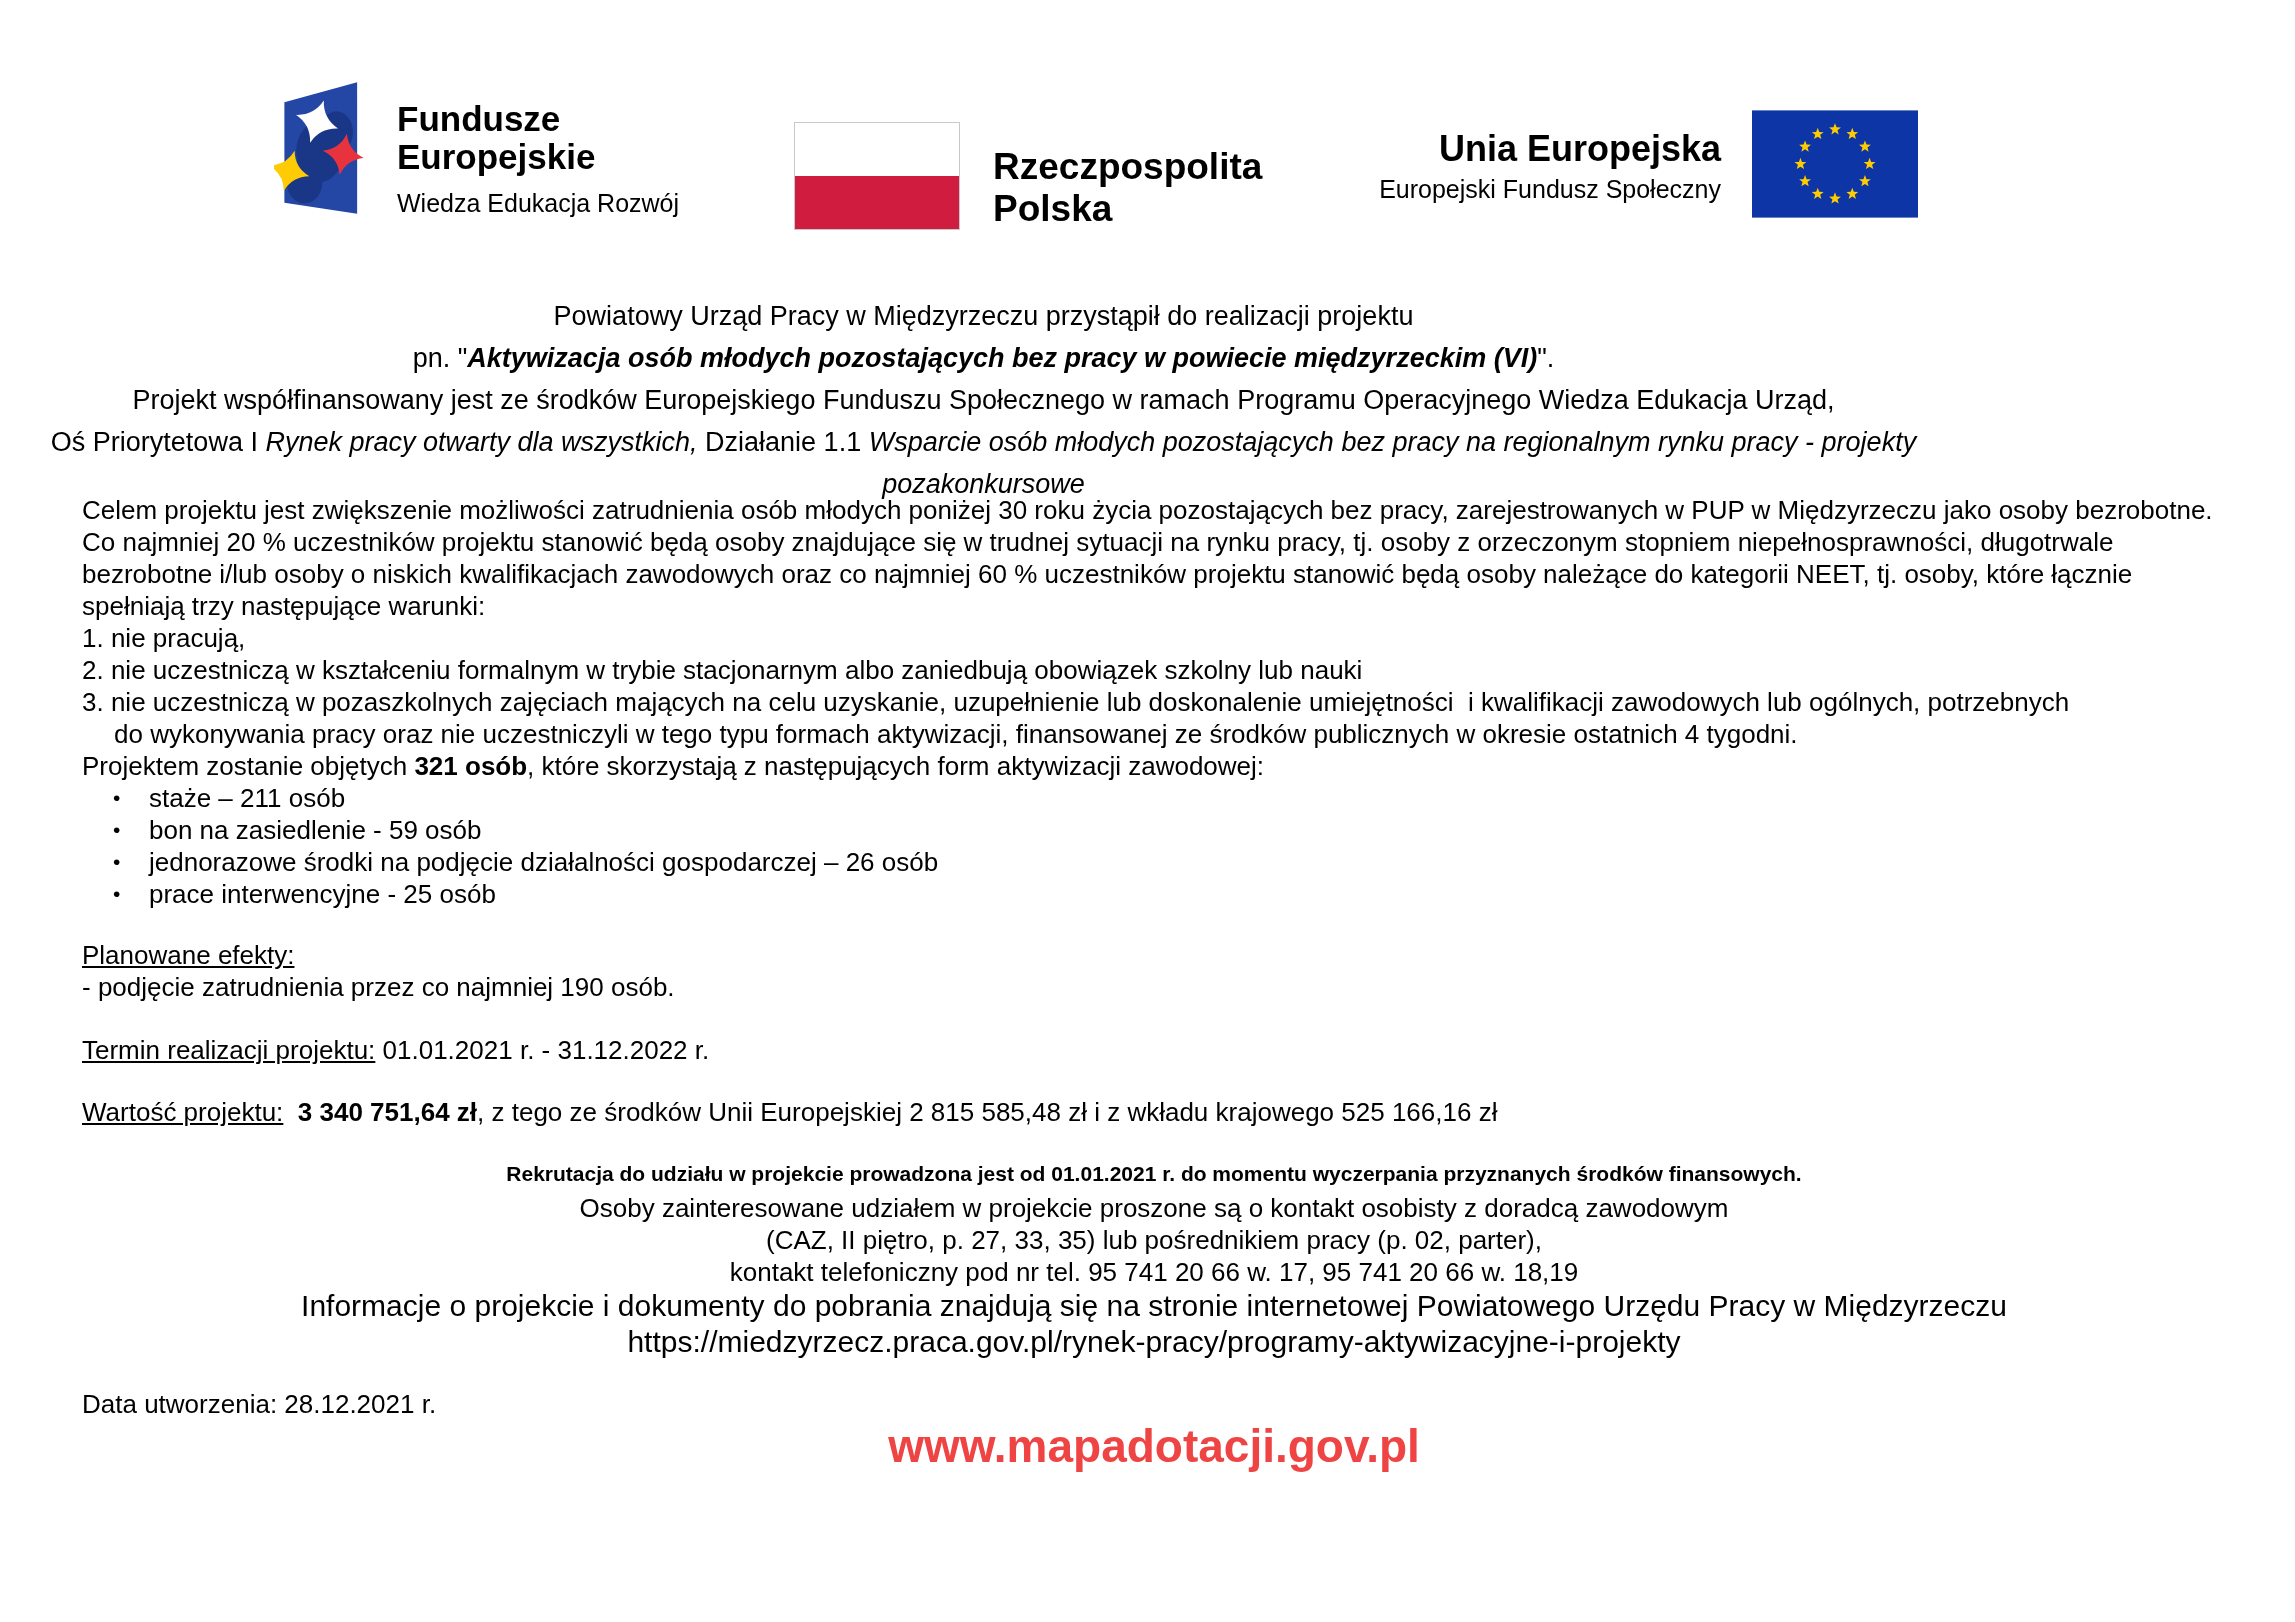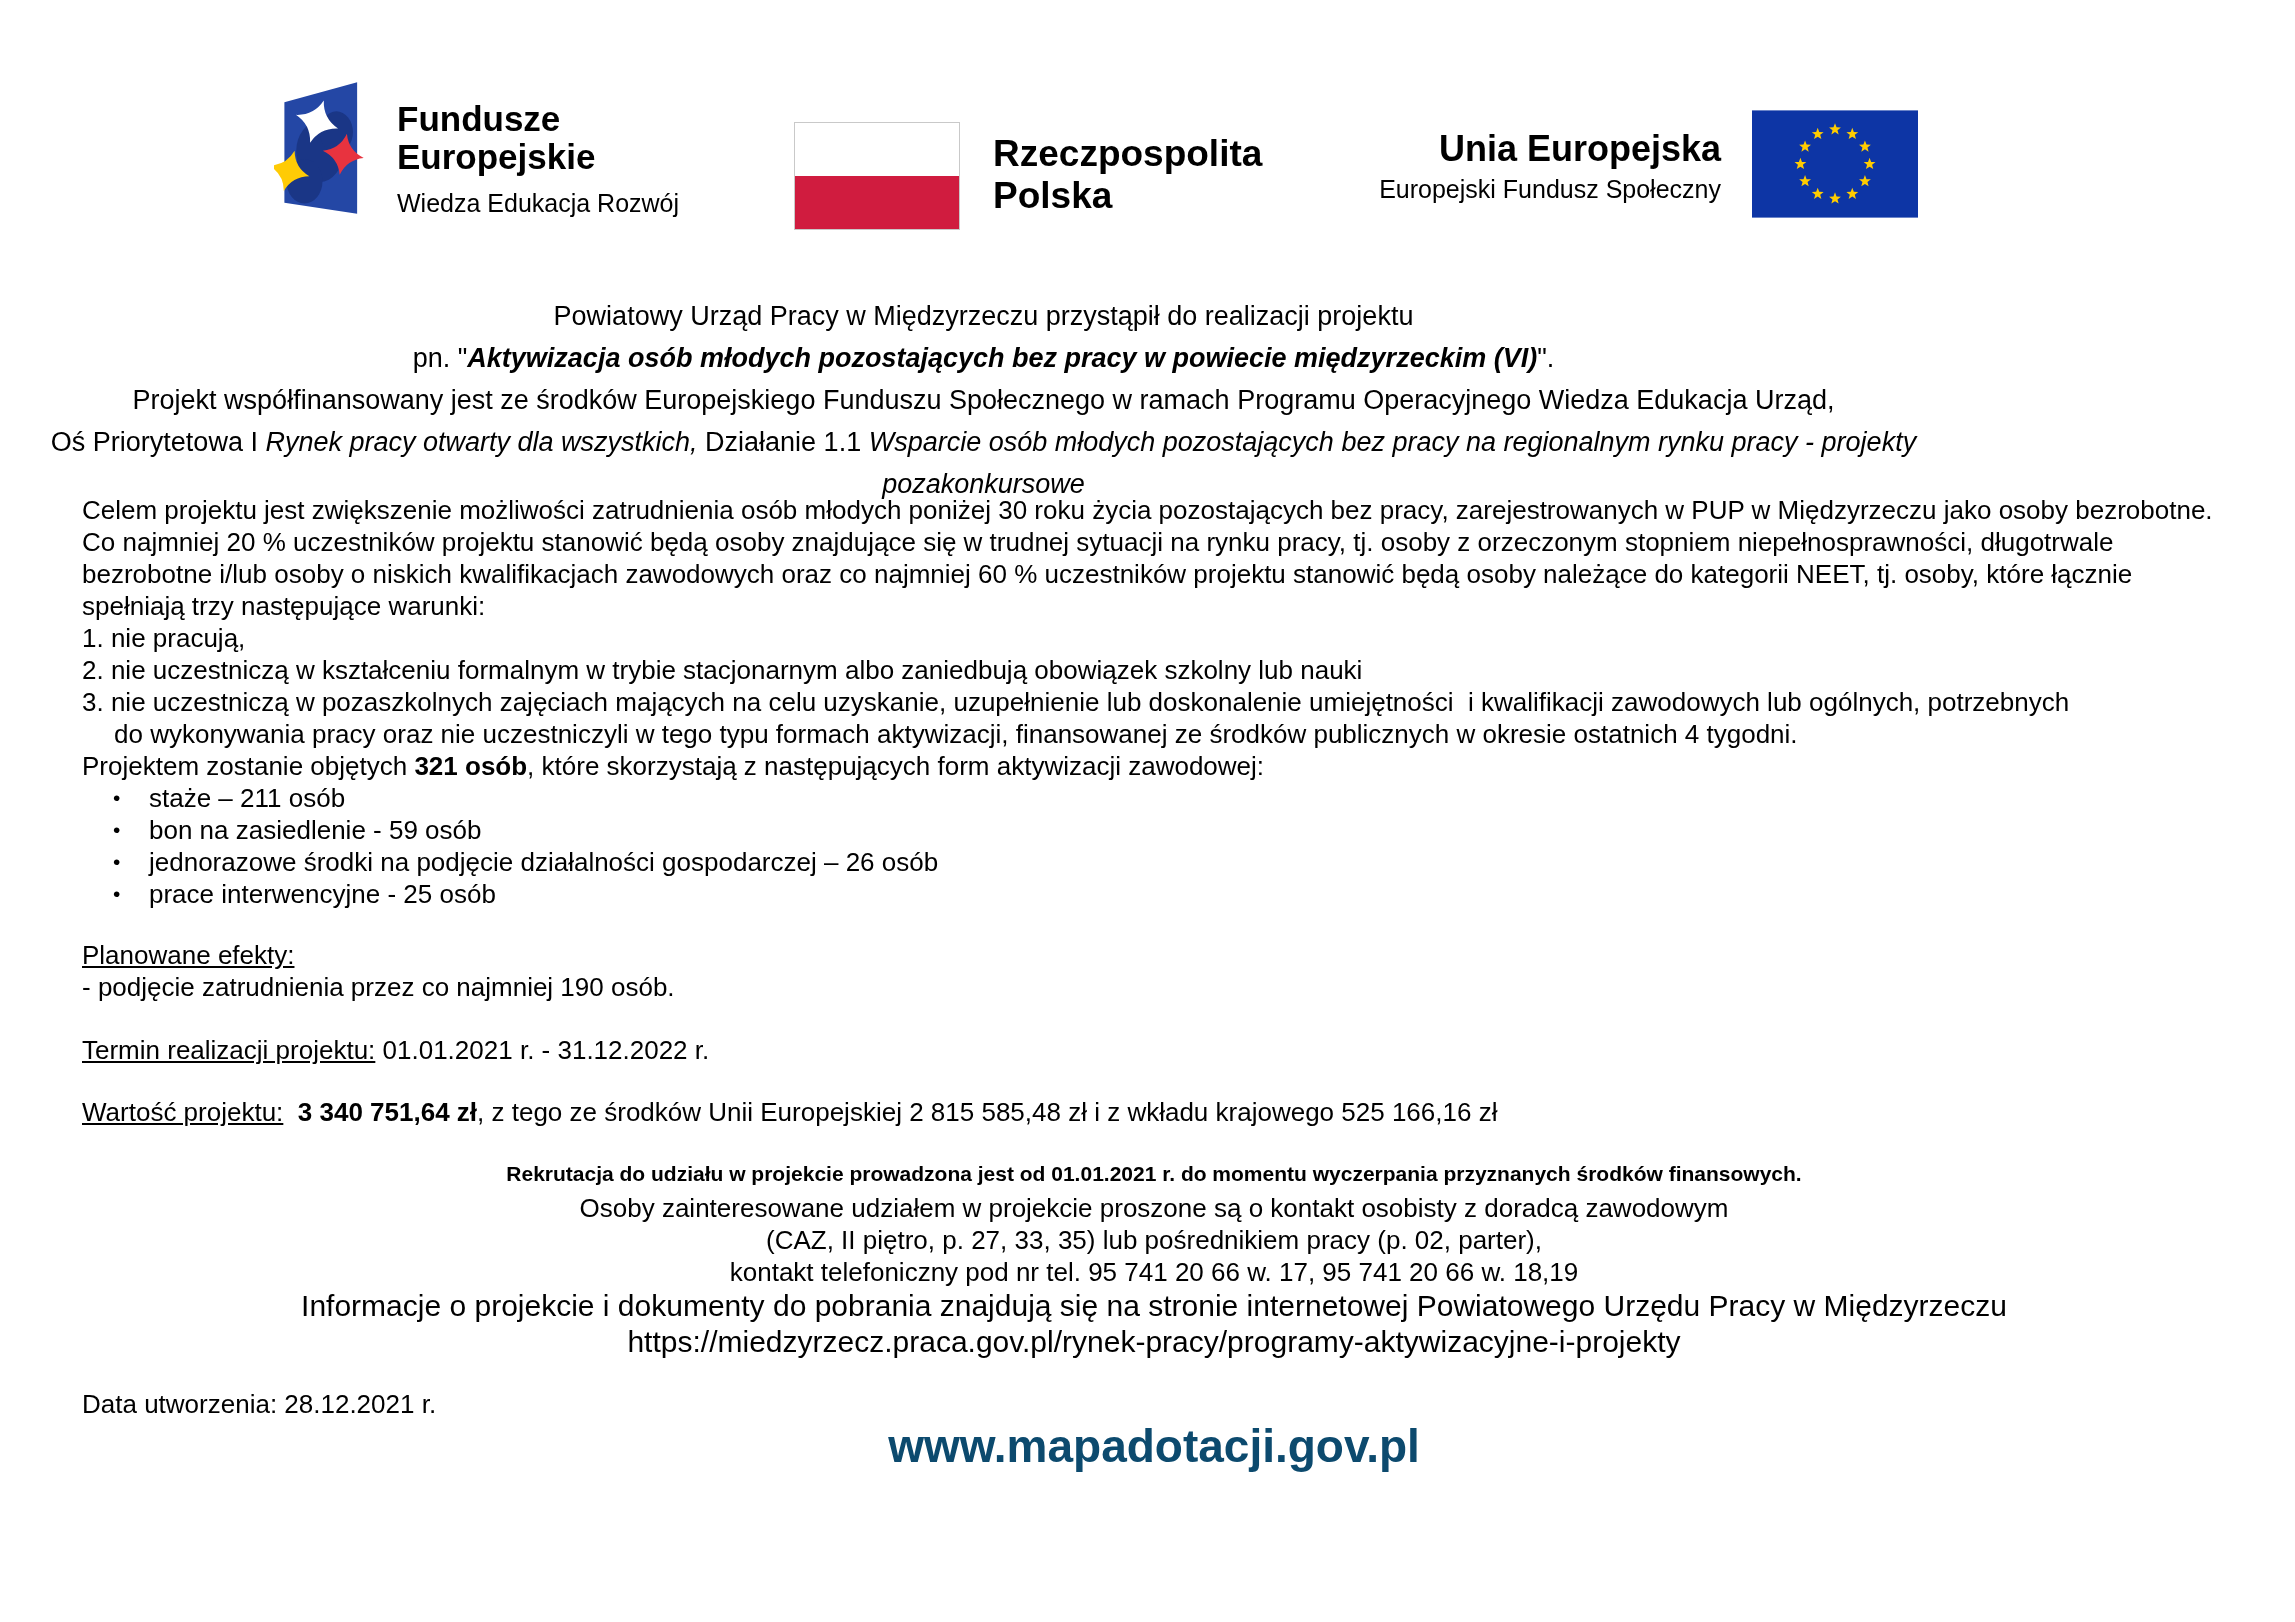--- a/index.html
+++ b/index.html
@@ -16,21 +16,21 @@
   .i{font-style:italic;}
   .bi{font-weight:bold;font-style:italic;}
   .u{text-decoration:underline;}
 
   
   .logo-fe{position:absolute;left:274px;top:82px;display:flex;align-items:flex-start;}
   .fe-text{margin-left:26px;margin-top:18px;}
   .fe-title{font-weight:bold;font-size:35px;line-height:38px;letter-spacing:0px;}
   .fe-sub{font-size:25px;line-height:28px;margin-top:12.5px;}
 
-  .logo-pl{position:absolute;left:794px;top:122px;display:flex;align-items:flex-start;}
+  .logo-pl{position:absolute;left:794px;top:122px;display:flex;align-items:flex-end;}
   .pl-flag{width:166px;height:108px;border:1.4px solid #c9c9c9;box-sizing:border-box;}
   .pl-flag .white{height:50%;background:#fff;}
   .pl-flag .red{height:50%;background:#d01c3f;}
   .pl-text{margin-left:33px;margin-top:11px;font-weight:bold;font-size:37px;line-height:42px;}
 
   .logo-eu{position:absolute;left:1360px;top:110px;display:flex;align-items:flex-start;justify-content:center;}
   .eu-text{width:361px;text-align:right;margin-top:19.4px;}
   .eu-line1{font-weight:bold;font-size:36px;line-height:39px;}
   .eu-line2{font-size:25px;line-height:28px;margin-top:7px;}
   .eu-flag-wrap{margin-left:31px;}
@@ -61,21 +61,21 @@
     margin-top:28px;text-align:center;
   }
   .recruit-head{font-weight:bold;font-size:21px;line-height:36px;}
   .center-line{font-size:26px;line-height:32px;}
   .info-line{font-size:30px;line-height:36px;}
 
   .created{margin-top:28px;}
   .website{
     text-align:center;margin-top:1.4px;
     font-weight:bold;font-size:46px;line-height:50px;
-    color:#0c4a6e;
+    color:#ef4444;
   }
 </style>
 </head>
 <body>
 
 <div class="page">
 
   <div class="logo-fe">
     <svg width="97" height="139" viewBox="0 0 140 200">
       <polygon points="15,29 120,0 120,190 15,174" fill="#2447a5"></polygon>

